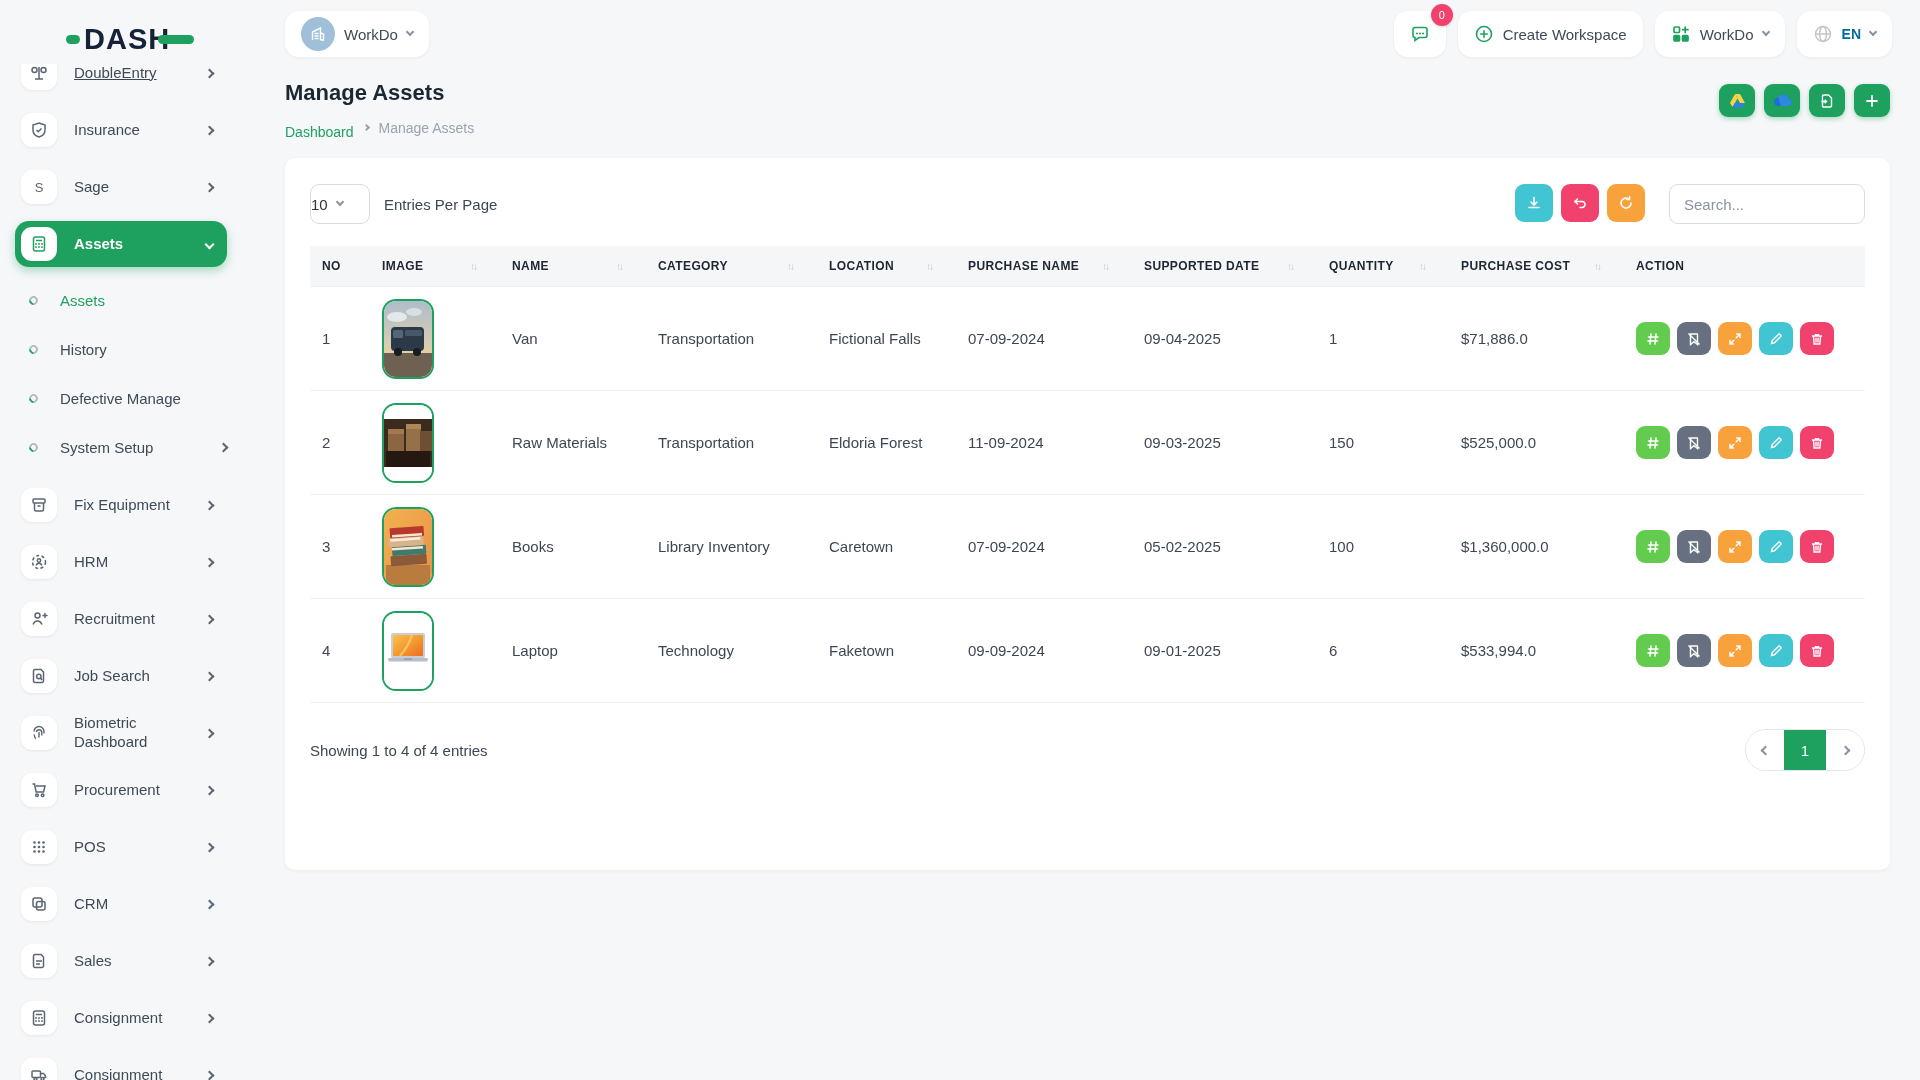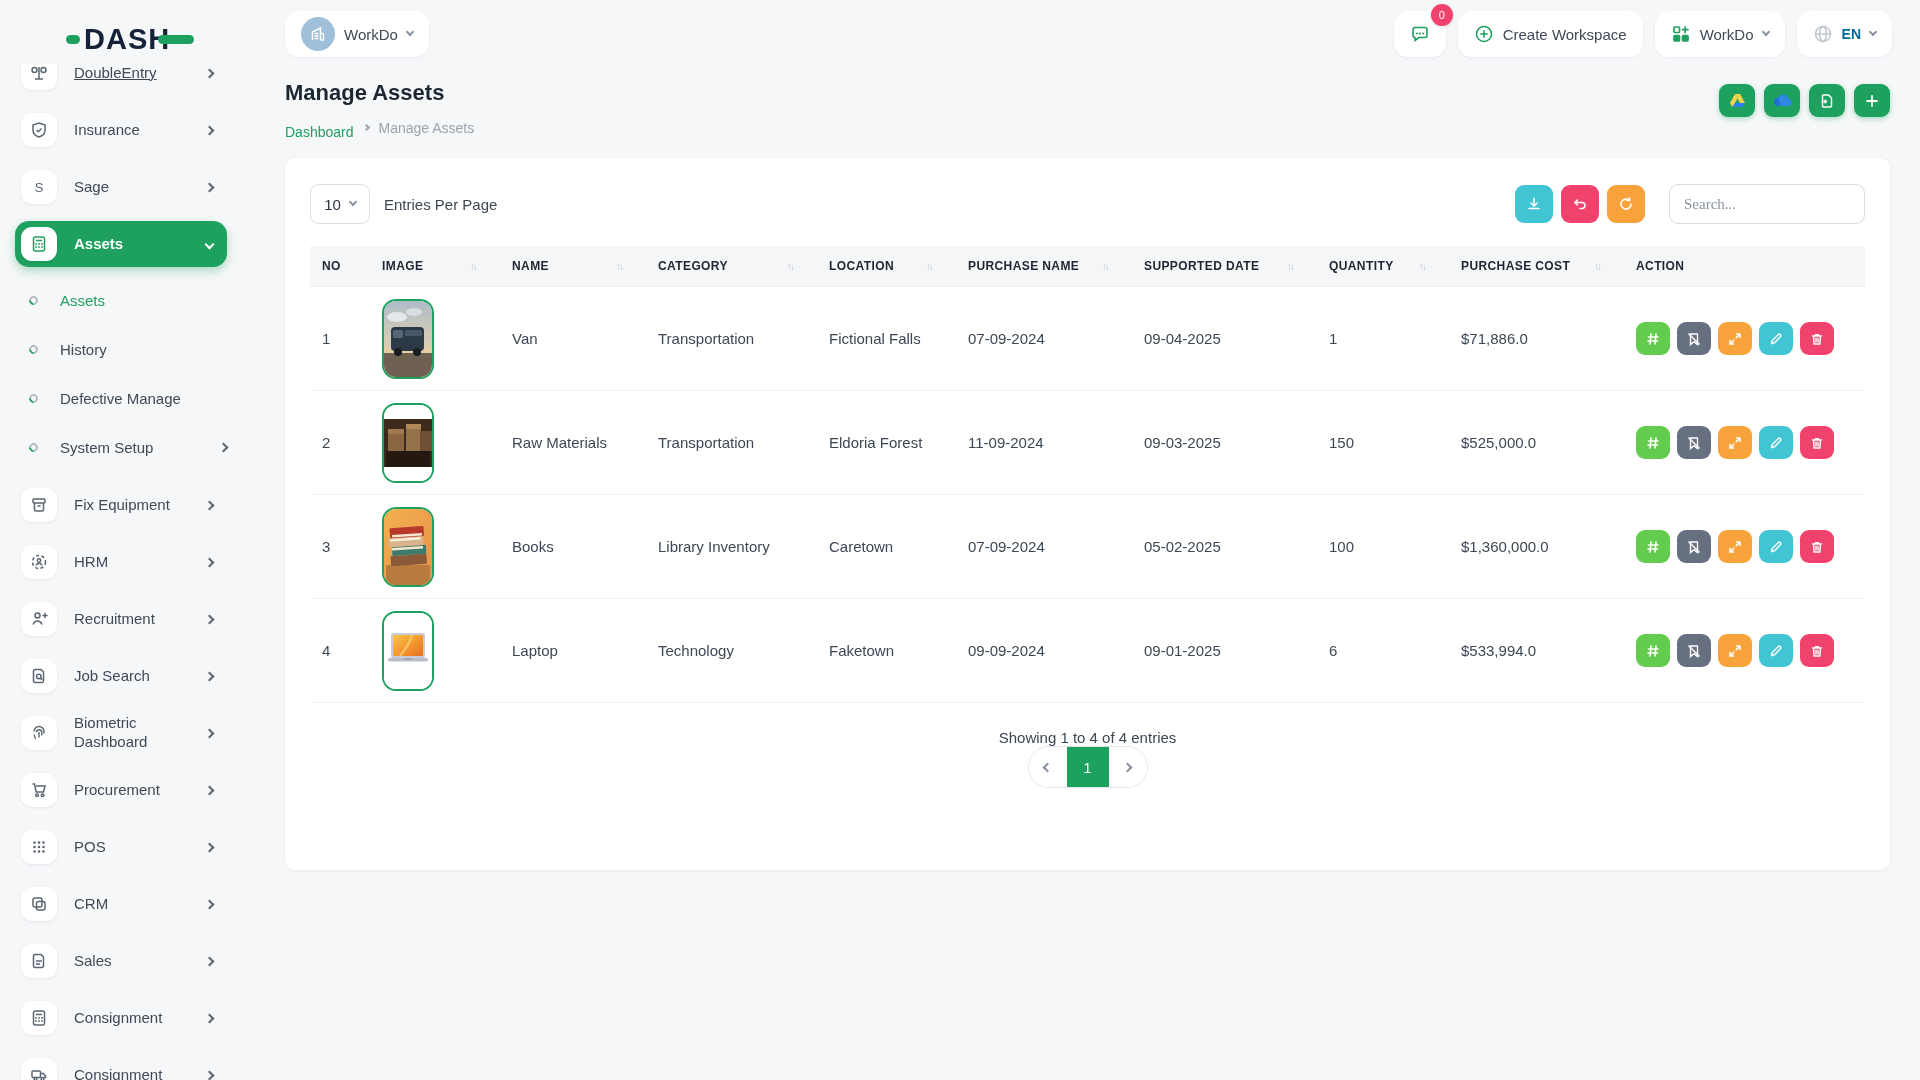--- a/index.html
+++ b/index.html
@@ -46,23 +46,23 @@
   .breadcrumb { margin-top:9px; font-size:14px; display:flex; align-items:center; gap:10px; }
   .bc-link { color:#1ea15f; text-decoration:none; cursor:pointer;margin-top:9px; }
   .bc-sep { width:5px; height:5px; border-top:2px solid #9aa3ae; border-right:2px solid #9aa3ae; transform:rotate(45deg); }
   .bc-cur { color:#9aa3ae; }
   .head-actions { display:flex; gap:9px; margin-top:4px; }
   .gbtn { width:36px; height:33px; border-radius:9px; background:#1ea15f; border:none; display:flex; align-items:center; justify-content:center; cursor:pointer; box-shadow:0 2px 5px rgba(30,161,95,.35); }
   
   .card { background:#ffffff; border-radius:10px; box-shadow:0 1px 4px rgba(20,40,60,.05); margin-top:18px; padding:26px 25px 20px 25px; height:712px; }
   .controls { display:flex; align-items:center; justify-content:space-between; }
   .ctrl-left { display:flex; align-items:center; gap:14px; }
-  .select-box { width:60px; height:40px; border:1px solid #d8dde3; border-radius:9px; display:flex; align-items:center; justify-content:center; gap:9px; font-size:15px; color:#2b3440; cursor:pointer; background:#fff; }
+  .select-box { width:60px; height:40px; border:1px solid #d8dde3; border-radius:9px; display:flex; align-items:center; gap:9px; font-size:15px; color:#2b3440; cursor:pointer; background:#fff; }
   .entries-label { font-size:15px; color:#3d4754; }
-  .ctrl-right { display:flex; align-items:center; gap:8px;font-family:Liberation Serif, serif; }
+  .ctrl-right { display:flex; gap:8px; }
   .sq-btn { width:38px; height:38px; border:none; border-radius:9px; display:flex; align-items:center; justify-content:center; cursor:pointer; }
   .sq-btn.cyan { background:#41c5d3; }
   .sq-btn.pink { background:#f1426e; }
   .sq-btn.orange { background:#f7a23b; }
   .search-input { width:196px; height:40px; border:1px solid #d8dde3; border-radius:9px; margin-left:16px; padding:0 14px; font-size:15px; color:#3d4754; outline:none; font-family:inherit; }
   .search-input::placeholder { color:#8a93a0; }
   
   table { border-collapse:collapse; width:100%; margin-top:22px; table-layout:fixed; }
   thead tr { background:#f5f6f8; }
   th { text-align:left; font-size:12px; font-weight:700; color:#202734; letter-spacing:.4px; padding:13px 10px 13px 12px; white-space:nowrap; }
@@ -73,21 +73,21 @@
   .asset-img { width:52px; height:80px; border:2px solid #1ea15f; border-radius:14px; overflow:hidden; background:#fff; }
   .asset-img svg { display:block; }
   .actions { display:flex; gap:7px; }
   .abtn { width:34px; height:33px; border:none; border-radius:9px; display:flex; align-items:center; justify-content:center; cursor:pointer; }
   .abtn.green { background:#63cb4e; }
   .abtn.slate { background:#677080; }
   .abtn.orange { background:#f7a23b; }
   .abtn.cyan { background:#41c5d3; }
   .abtn.pink { background:#f1426e; }
   
-  .table-footer { display:flex; align-items:center; justify-content:space-between; margin-top:26px;flex-direction:column; }
+  .table-footer { display:flex; align-items:center; justify-content:space-between; margin-top:26px; }
   .showing { font-size:15px; color:#3d4754; }
   .pagination { display:flex; align-items:center; border:1px solid #e2e6ea; border-radius:22px; overflow:hidden; height:42px; }
   .page-nav { width:38px; height:42px; background:#fff; border:none; display:flex; align-items:center; justify-content:center; cursor:pointer; }
   .page-num { width:42px; height:42px; background:#1ea15f; color:#fff; font-size:15px; display:flex; align-items:center; justify-content:center; cursor:pointer; }
   .chev-pg { width:7px; height:7px; border-top:2px solid #8a93a0; border-right:2px solid #8a93a0; }
   .chev-pg.left { transform:rotate(-135deg); }
   .chev-pg.right { transform:rotate(45deg); }
 </style>
 </head>
 <body>

